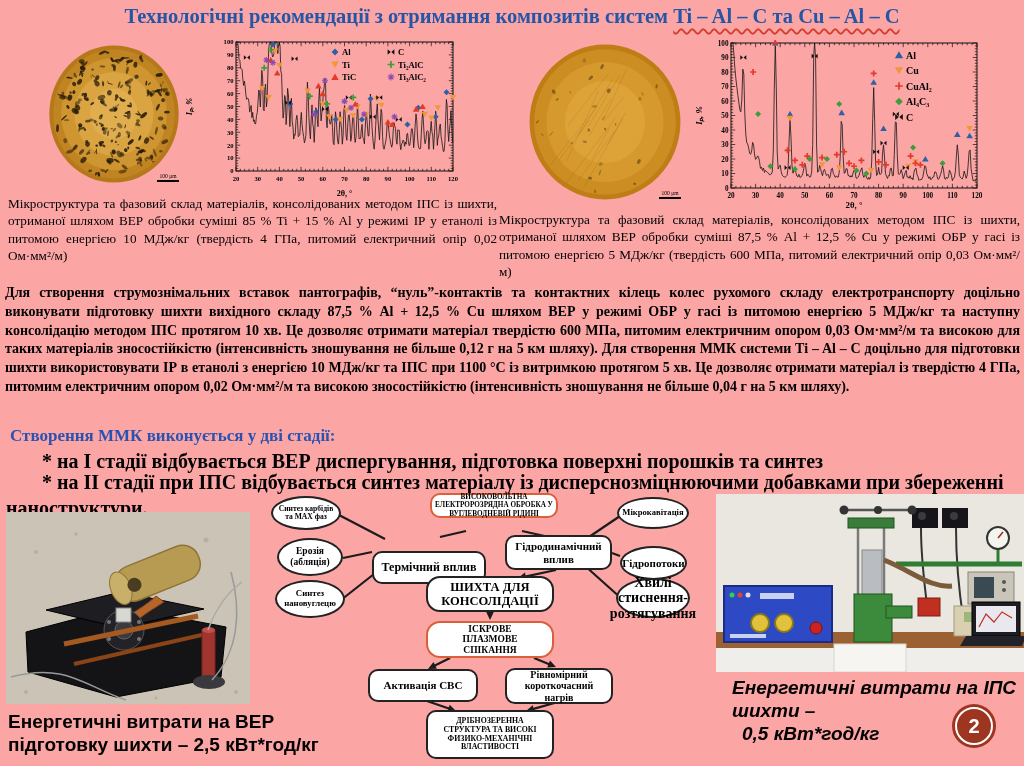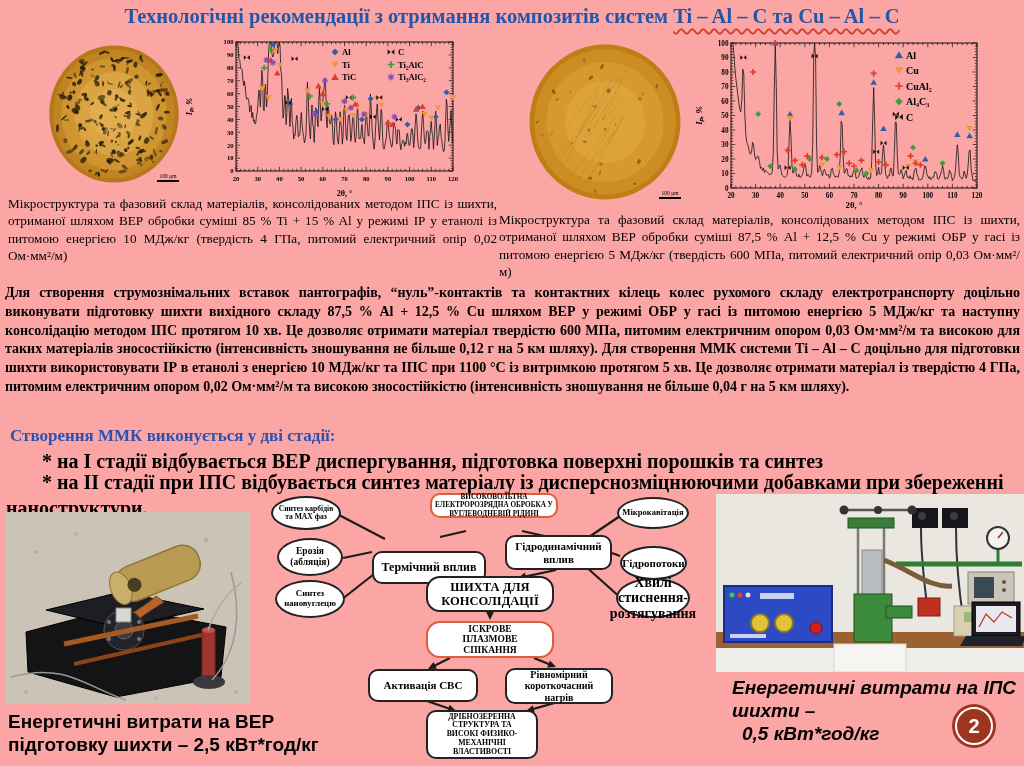--- a/index.html
+++ b/index.html
@@ -797,21 +797,21 @@
   <div class="node ellipse" style="left:275px;top:580px;width:70px;height:38px;font-size:8.8px;padding:3px;">Синтез нановуглецю</div>
   <div class="node r10" style="left:372px;top:534px;width:114px;height:33px;font-size:12px;margin-top:17px;">Термічний вплив</div>
   <div class="node r10" style="left:505px;top:535px;width:107px;height:35px;font-size:11px;padding:0 6px;">Гідродинамічний вплив</div>
   <div class="node ellipse" style="left:617px;top:497px;width:72px;height:32px;font-size:8.6px;padding:2px;">Мікрокавітація</div>
   <div class="node ellipse" style="left:620px;top:546px;width:67px;height:34px;font-size:11px;padding:2px;">Гідропотоки</div>
   <div class="node ellipse" style="left:616px;top:578px;width:74px;height:40px;font-size:14px;padding:3px;">Хвилі стиснення-розтягування</div>
   <div class="node r12" style="left:426px;top:576px;width:128px;height:36px;font-size:12.5px;padding:0 10px;">ШИХТА ДЛЯ КОНСОЛІДАЦІЇ</div>
   <div class="node orange r12" style="left:426px;top:621px;width:128px;height:37px;font-size:9.5px;padding:0 26px;">ІСКРОВЕ ПЛАЗМОВЕ СПІКАННЯ</div>
   <div class="node r10" style="left:368px;top:669px;width:110px;height:33px;font-size:11px;">Активація СВС</div>
   <div class="node r10" style="left:505px;top:668px;width:108px;height:36px;font-size:10px;padding:0 5px;">Рівномірний короткочасний нагрів</div>
-  <div class="node r10" style="left:426px;top:710px;width:112px;height:49px;font-size:7.8px;padding:2px 10px;">ДРІБНОЗЕРЕННА СТРУКТУРА ТА ВИСОКІ ФИЗИКО-МЕХАНІЧНІ ВЛАСТИВОСТІ</div>
+  <div class="node r10" style="left:426px;top:710px;width:128px;height:49px;font-size:7.8px;padding:2px 10px;">ДРІБНОЗЕРЕННА СТРУКТУРА ТА ВИСОКІ ФИЗИКО-МЕХАНІЧНІ ВЛАСТИВОСТІ</div>
 
   <svg class="abs" style="left:716px;top:494px;" width="308" height="178" viewBox="0 0 308 178">
     <rect x="0" y="0" width="308" height="178" fill="#efeeea"></rect>
     <rect x="0" y="0" width="308" height="140" fill="#e9e7e0"></rect>
     <rect x="0" y="138" width="308" height="16" fill="#9c6132"></rect>
     <rect x="118" y="150" width="72" height="28" fill="#f6f5f1" stroke="#d8d6cf"></rect>
     <rect x="196" y="14" width="26" height="20" fill="#15151a"></rect>
       <rect x="226" y="14" width="26" height="20" fill="#15151a"></rect>
     <circle cx="206" cy="22" r="4" fill="#3a3a42"></circle>
       <circle cx="238" cy="22" r="4" fill="#3a3a42"></circle>

